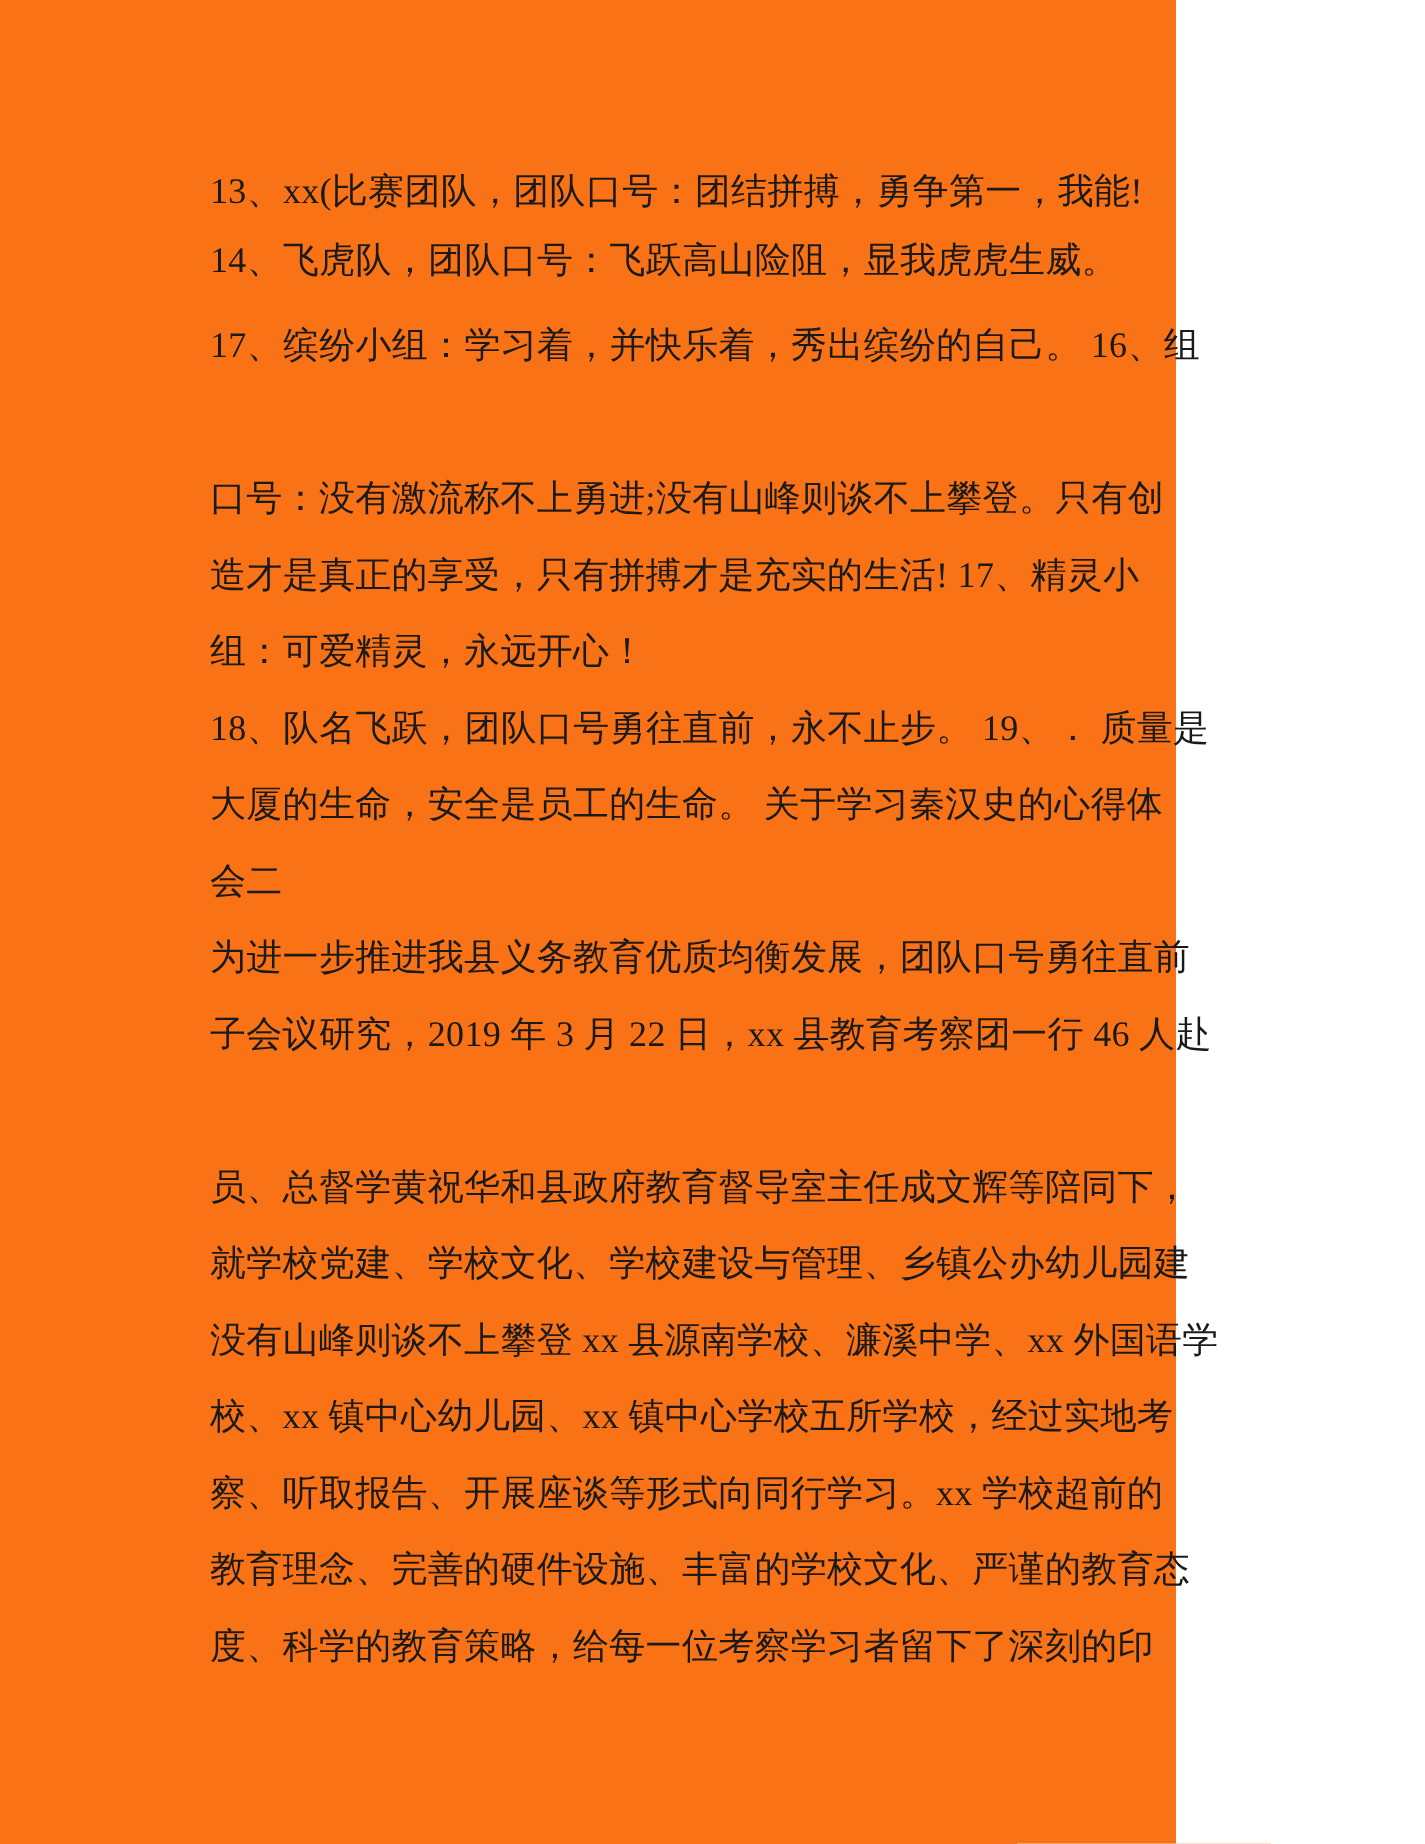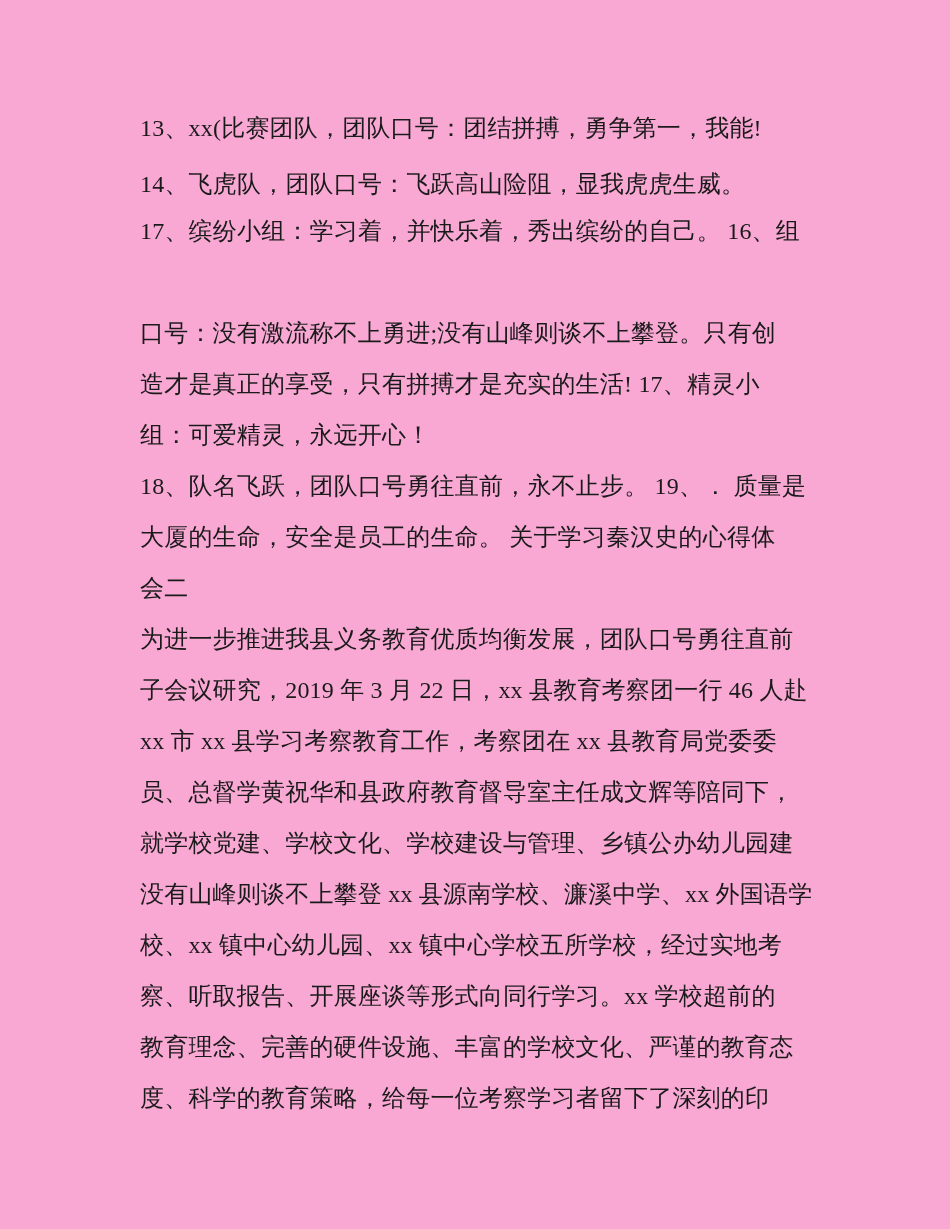--- a/index.html
+++ b/index.html
@@ -12,50 +12,49 @@
       height: 1229px;
       position: relative;
       overflow: hidden;
       font-family: "Liberation Serif", "DejaVu Serif", serif;
       color: #1a1a1a;
     }
     .page {
       position: absolute;
       left: 0;
       top: 0;
-      width: 950px;
+      width: 784px;
       height: 1229px;
-      background: #f9a8d4;
+      background: #f97316;
     }
     .line {
       position: absolute;
       left: 140px;
       width: 690px;
       font-size: 24px;
       line-height: 30px;
       white-space: nowrap;
       letter-spacing: 0.2px;
     }
   </style>
 </head>
 <body>
 
 <div class="page">
   <div class="line" style="top:113px">13、xx(比赛团队，团队口号：团结拼搏，勇争第一，我能!</div>
-  <div class="line" style="top:169px">14、飞虎队，团队口号：飞跃高山险阻，显我虎虎生威。</div>
+  <div class="line" style="top:159px">14、飞虎队，团队口号：飞跃高山险阻，显我虎虎生威。</div>
   <div class="line" style="top:216px">17、缤纷小组：学习着，并快乐着，秀出缤纷的自己。 16、组</div>
   <div class="line" style="top:318px">口号：没有激流称不上勇进;没有山峰则谈不上攀登。只有创</div>
   <div class="line" style="top:369px">造才是真正的享受，只有拼搏才是充实的生活! 17、精灵小</div>
   <div class="line" style="top:420px">组：可爱精灵，永远开心！</div>
   <div class="line" style="top:471px">18、队名飞跃，团队口号勇往直前，永不止步。 19、． 质量是</div>
   <div class="line" style="top:522px">大厦的生命，安全是员工的生命。 关于学习秦汉史的心得体</div>
   <div class="line" style="top:573px">会二</div>
   <div class="line" style="top:624px">为进一步推进我县义务教育优质均衡发展，团队口号勇往直前</div>
   <div class="line" style="top:675px">子会议研究，2019 年 3 月 22 日，xx 县教育考察团一行 46 人赴</div>
-  <div class="line" style="top:726px">xx 市 xx 县学习考察教育工作，考察团在 xx 县教育局党委委</div>
   <div class="line" style="top:777px">员、总督学黄祝华和县政府教育督导室主任成文辉等陪同下，</div>
   <div class="line" style="top:828px">就学校党建、学校文化、学校建设与管理、乡镇公办幼儿园建</div>
   <div class="line" style="top:879px">没有山峰则谈不上攀登 xx 县源南学校、濂溪中学、xx 外国语学</div>
   <div class="line" style="top:930px">校、xx 镇中心幼儿园、xx 镇中心学校五所学校，经过实地考</div>
   <div class="line" style="top:981px">察、听取报告、开展座谈等形式向同行学习。xx 学校超前的</div>
   <div class="line" style="top:1032px">教育理念、完善的硬件设施、丰富的学校文化、严谨的教育态</div>
   <div class="line" style="top:1083px">度、科学的教育策略，给每一位考察学习者留下了深刻的印</div>
 </div>
 
 </body></html>

